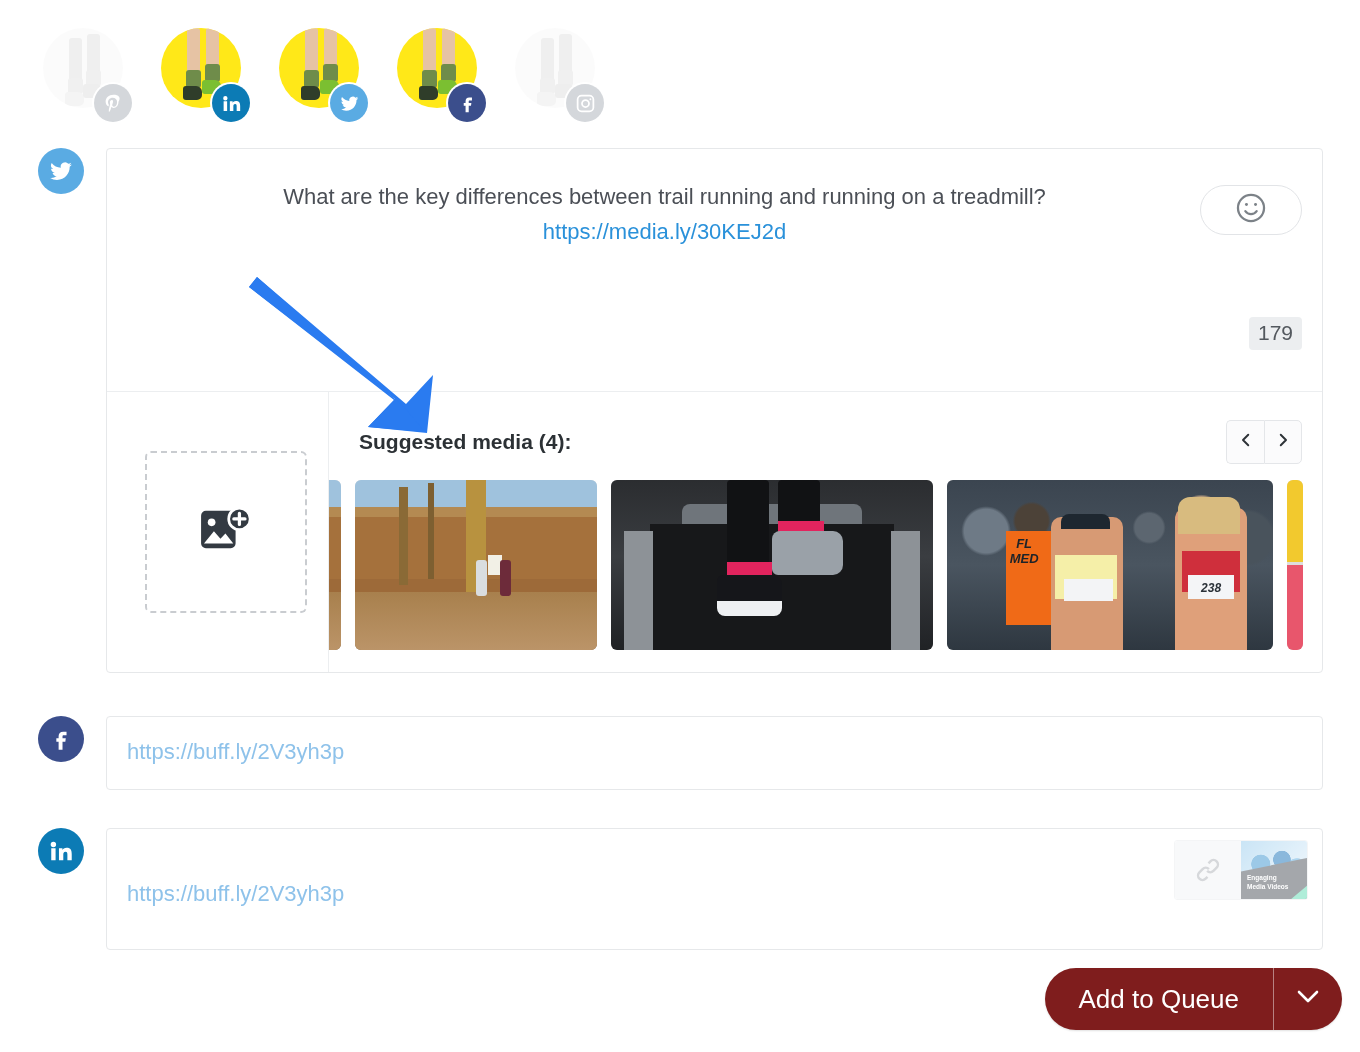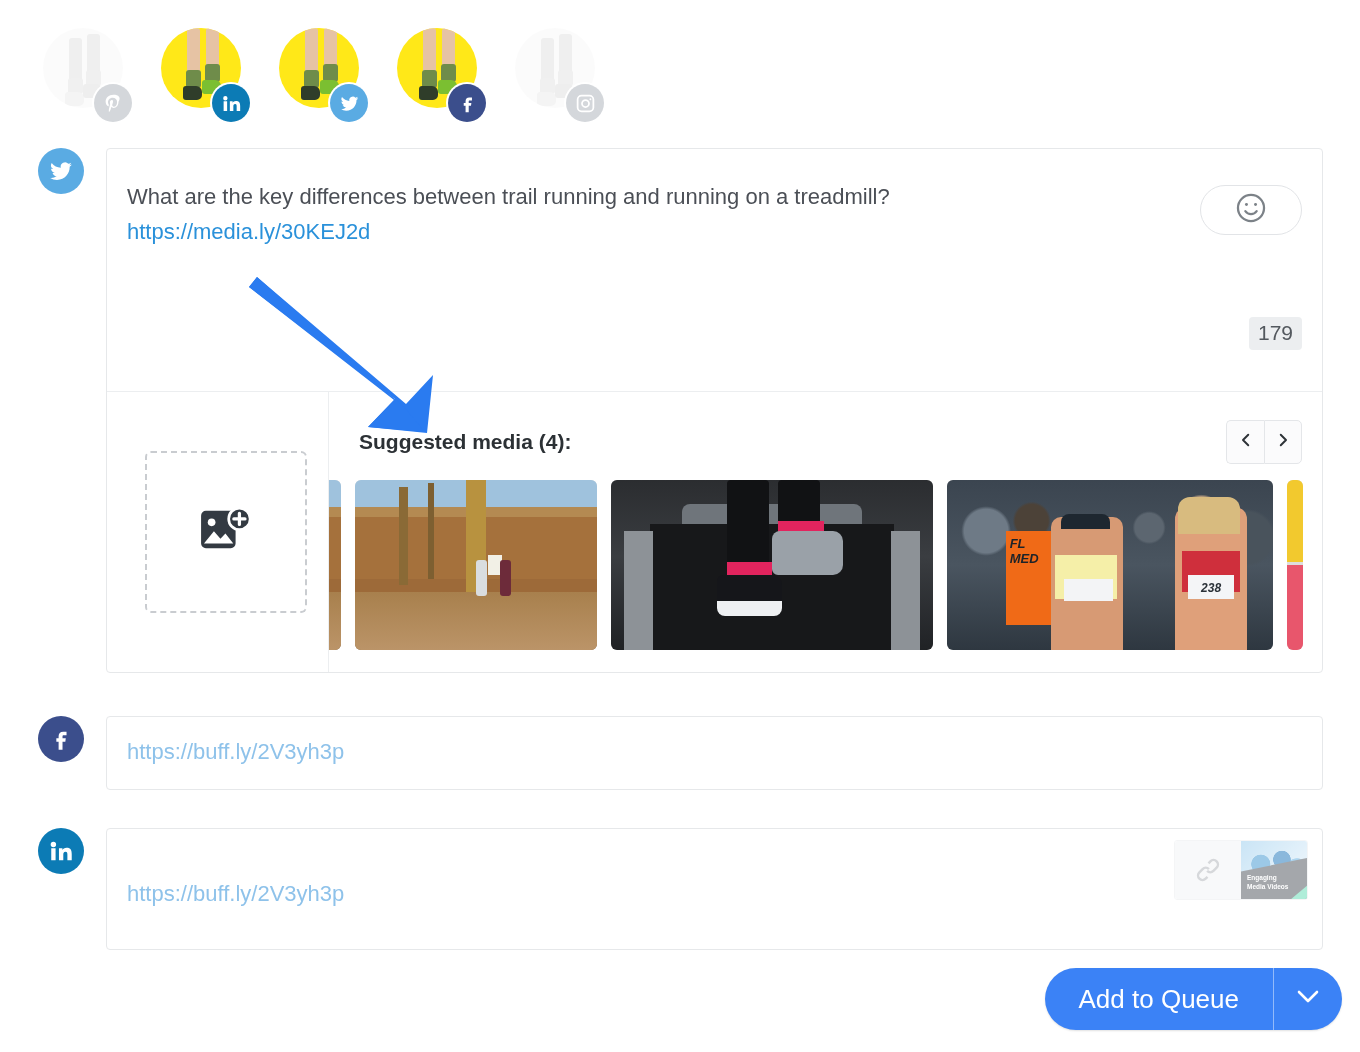--- a/index.html
+++ b/index.html
@@ -50,21 +50,21 @@
     width: 46px; height: 46px; border-radius: 50%;
     display:flex; align-items:center; justify-content:center;
     flex: 0 0 46px;
   }
   .net-icon svg { width: 26px; height: 26px; fill:#fff; }
 
   
   #twitter-row { left: 38px; top: 148px; }
   .composer {
     width: 1217px; border: 1px solid #e6e8ea; border-radius: 4px;
-    background: #fff; margin-left: 22px;
+    background: #fff; margin-left: 22px; text-align: center;
   }
   .composer-top { position: relative; min-height: 242px; }
   .composer-text {
     padding: 32px 120px 0 20px;
     font-size: 22px; line-height: 1.42; color: #4b4f56;
   }
   .composer-text .url { color: #2a91da; display:block; margin-top:4px; }
   .emoji-btn {
     position: absolute; right: 20px; top: 36px;
     width: 102px; height: 50px; border: 1px solid #e2e4e7;
@@ -190,21 +190,21 @@
         radial-gradient(circle at 85% 50%, #6bb3e2 0 18%, transparent 19%); }
   .lp-thumb .tri { position:absolute; left:-6%; bottom:0; width:112%; height:72%;
       background:#5b6168; clip-path: polygon(0 36%, 100% 0, 100% 100%, 0 100%); }
   .lp-thumb .tri2 { position:absolute; right:0; bottom:0; width:40%; height:28%; background:#6fe0bb;
       clip-path: polygon(40% 100%, 100% 18%, 100% 100%); }
   .lp-thumb .cap { position:absolute; left:6px; bottom:7px; color:#fff; font-size:6.5px; font-weight:bold; line-height:1.5; }
 
   
   .footer { position:absolute; right: 18px; bottom: 22px; display:flex; }
   .add-queue {
-    display:flex; align-items:stretch; background:#3b82f6; border-radius: 32px;
+    display:flex; align-items:stretch; background:#7f1d1d; border-radius: 32px;
     cursor:pointer; overflow:hidden; box-shadow:0 1px 2px rgba(0,0,0,.12);
   }
   .aq-label {
     padding: 0 34px; display:flex; align-items:center;
     color:#fff; font-size: 26px; height: 62px;
     border-right: 1px solid rgba(255,255,255,.45);
   }
   .aq-caret { width: 68px; display:flex; align-items:center; justify-content:center; }
   .aq-caret svg { width: 26px; height: 16px; stroke:#fff; stroke-width:2.6; fill:none; }
 

